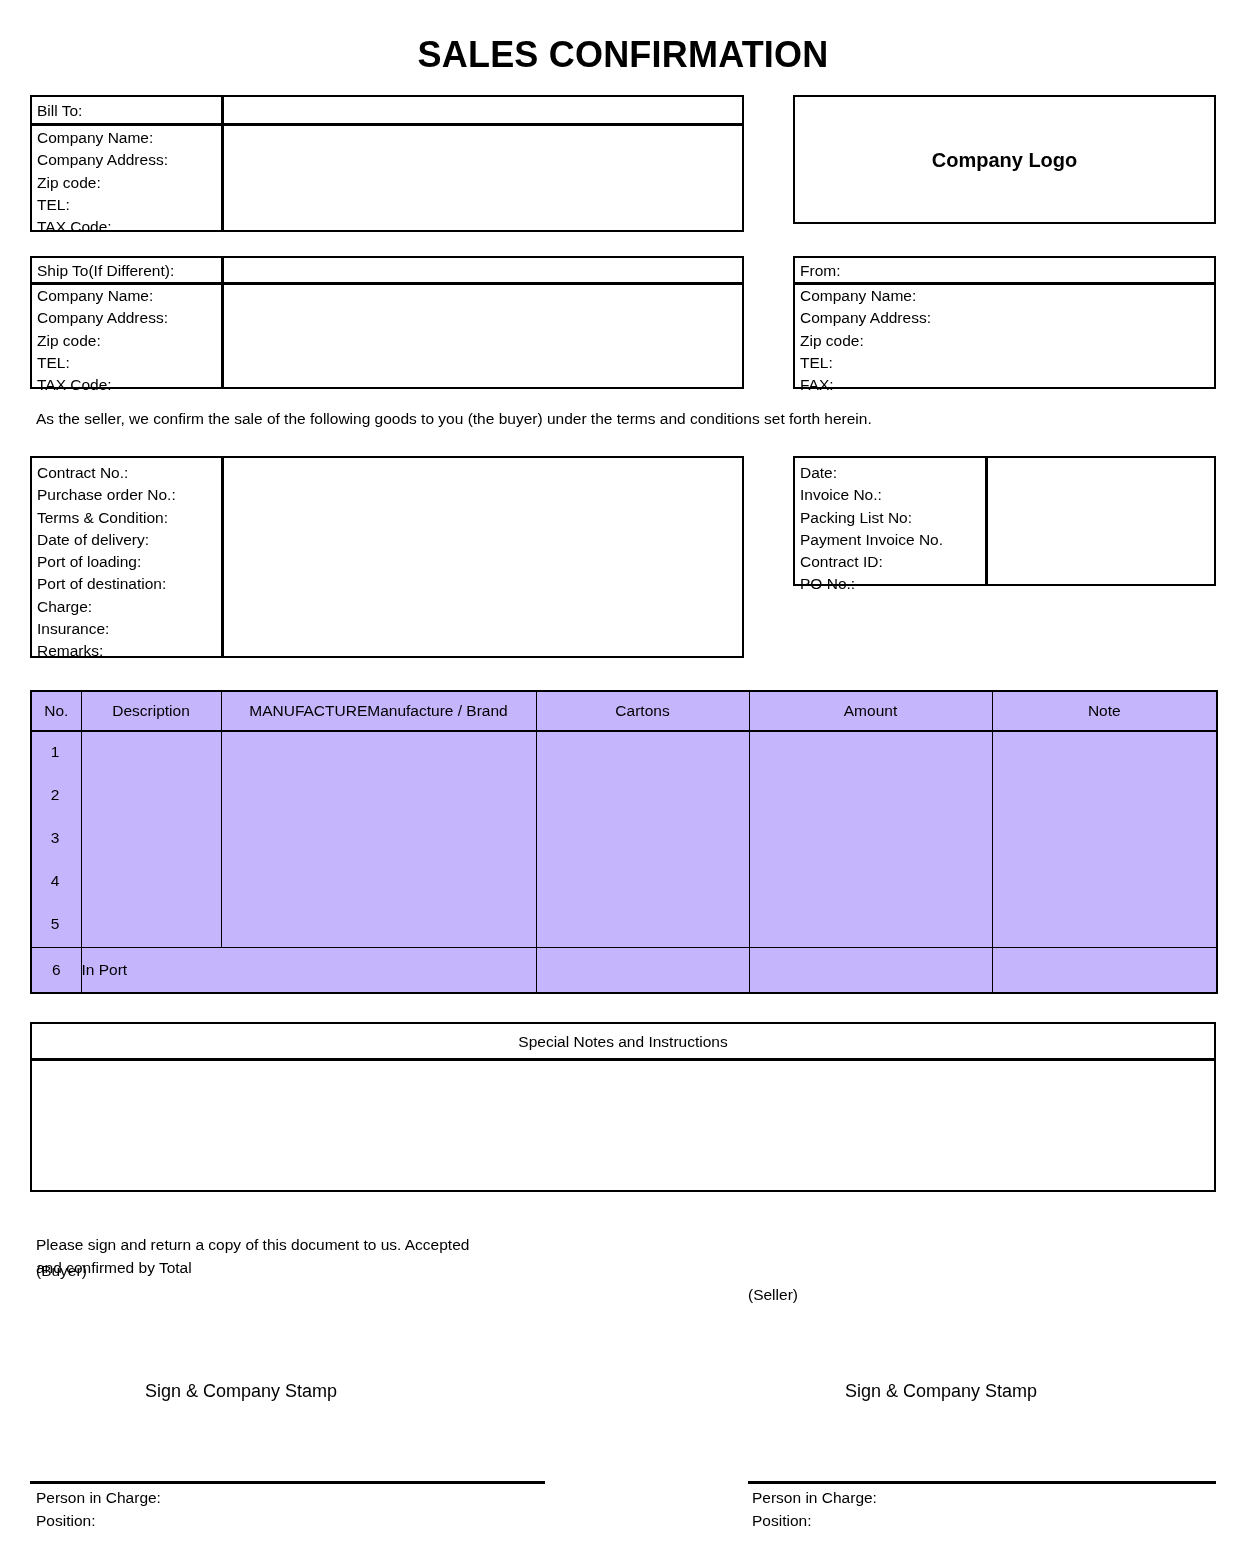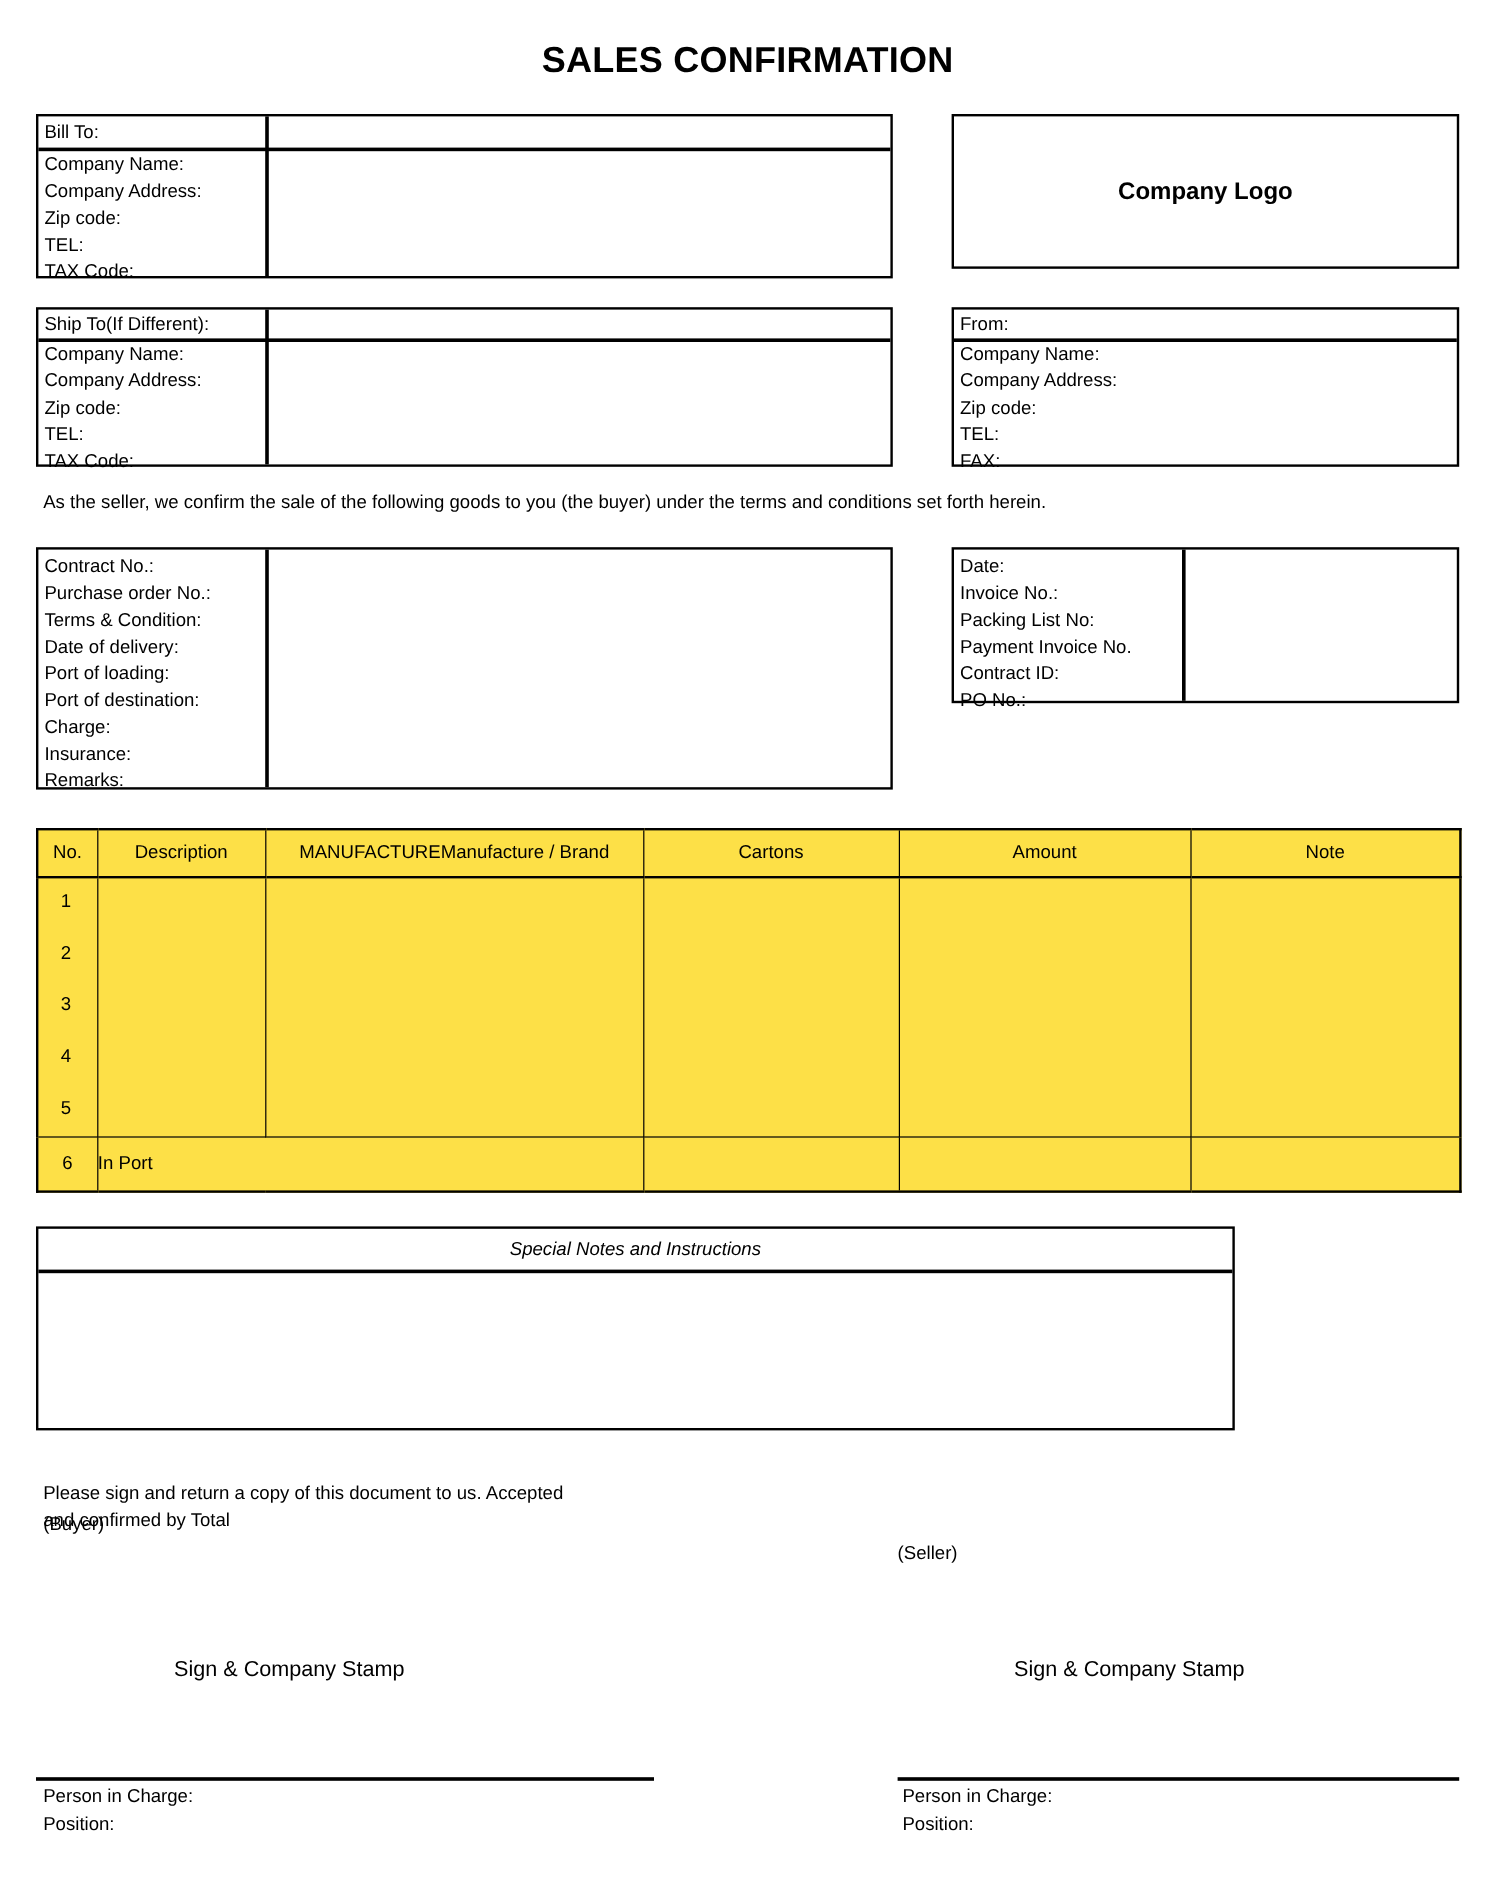--- a/index.html
+++ b/index.html
@@ -19,21 +19,21 @@
     overflow: hidden;
   }
 
   
   .doc-title {
     position: absolute;
     left: 0;
     top: 34px;
     width: 1246px;
     text-align: center;
-    font-size: 30px;
+    font-size: 36px;
     font-weight: bold;
     letter-spacing: 0.2px;
   }
 
   
   .box {
     position: absolute;
     box-sizing: border-box;
     border: 2.5px solid #000;
     background: #fff;
@@ -83,21 +83,21 @@
   }
 
   
   .items-table {
     position: absolute;
     left: 30px;
     top: 690px;
     width: 1186px;
     border-collapse: collapse;
     table-layout: fixed;
-    background: #fde047;
+    background: #c4b5fd;
     padding-left: 22px;
   }
   .items-table th,
   .items-table td {
     border: 1.6px solid #000;
     font-weight: normal;
     font-size: 15.5px;
     padding: 0;
   }
   .items-table thead th {
@@ -288,21 +288,21 @@
   </table>
 
   <div class="numbers-col">
     <span>1</span>
     <span>2</span>
     <span>3</span>
     <span>4</span>
     <span>5</span>
   </div>
 
-  <div class="box" style="left:30px; top:1022px; width:999px; height:170px;font-style:italic;">
+  <div class="box" style="left:30px; top:1022px; width:1186px; height:170px;">
     <div class="hline" style="left:0; top:34px; width:100%; height:2.8px;"></div>
     <div class="notes-title">Special Notes and Instructions</div>
   </div>
   <div style="position:absolute; left:30px; top:1060px; width:1186px; height:132px;"></div>
 
   <div class="sig-text" style="left:36px; top:1233px;">
     <span class="field-line">Please sign and return a copy of this document to us. Accepted</span>
     <span class="field-line">and confirmed by Total</span>
   </div>
 

